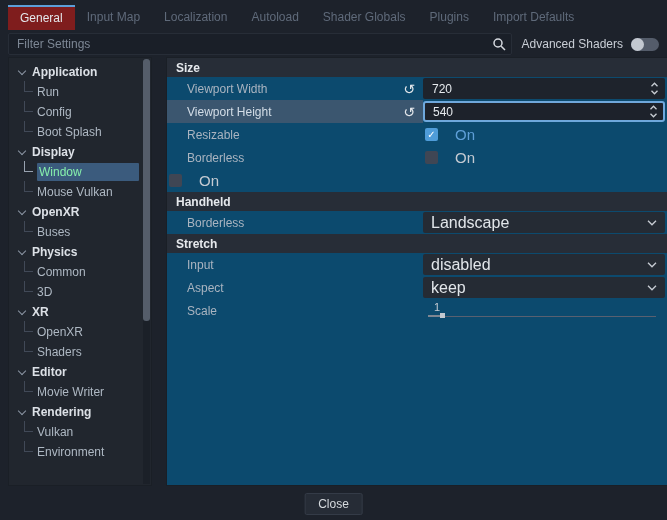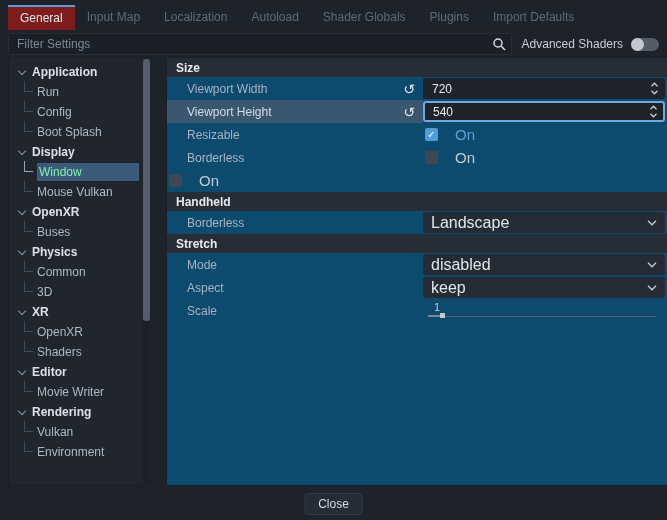--- a/index.html
+++ b/index.html
@@ -289,21 +289,21 @@
               </svg>
             </span>
           </div>
         </div>
       </div>
       <div class="section-header">
         <span>Stretch</span>
       </div>
       <div class="prop-row">
         <div class="label-cell">
-          <span class="prop-label">Mode</span>
+          <span class="prop-label">Input</span>
         </div>
         <div class="value-cell">
           <div class="dropdown">
             <span class="dropdown-value">disabled</span>
             <span class="dd-chevron">
               <svg width="10" height="6" viewBox="0 0 10 6">
                 <path d="M1 0.8 L5 4.8 L9 0.8" stroke="#c8cdd4" stroke-width="1.3" fill="none"></path>
               </svg>
             </span>
           </div>

